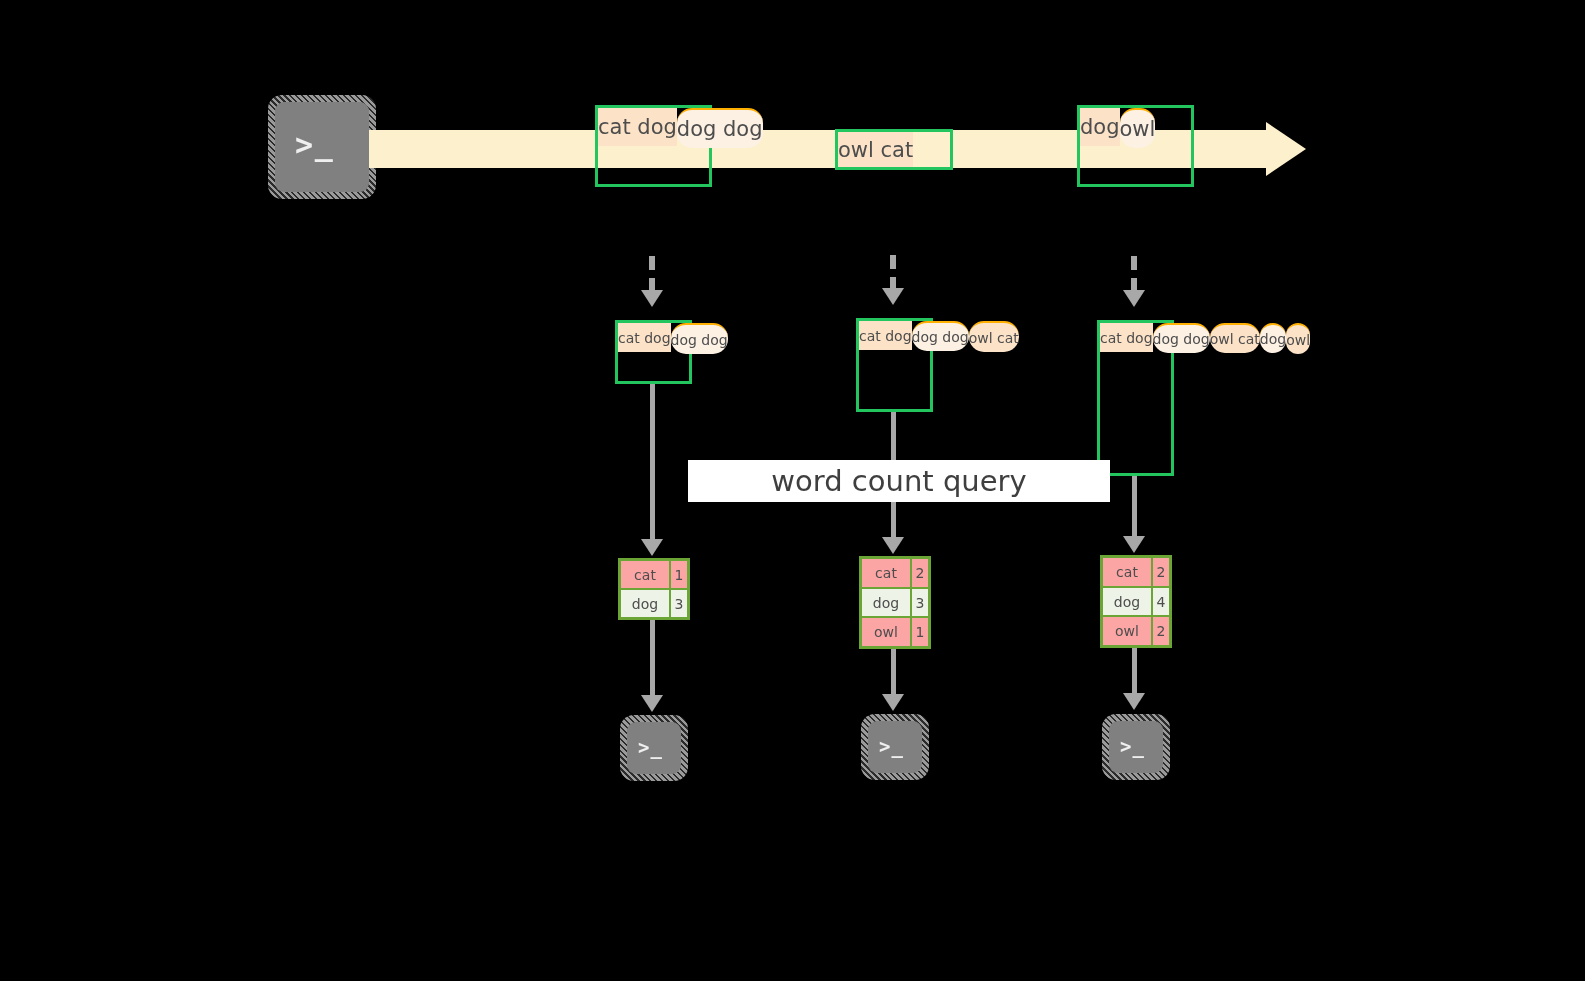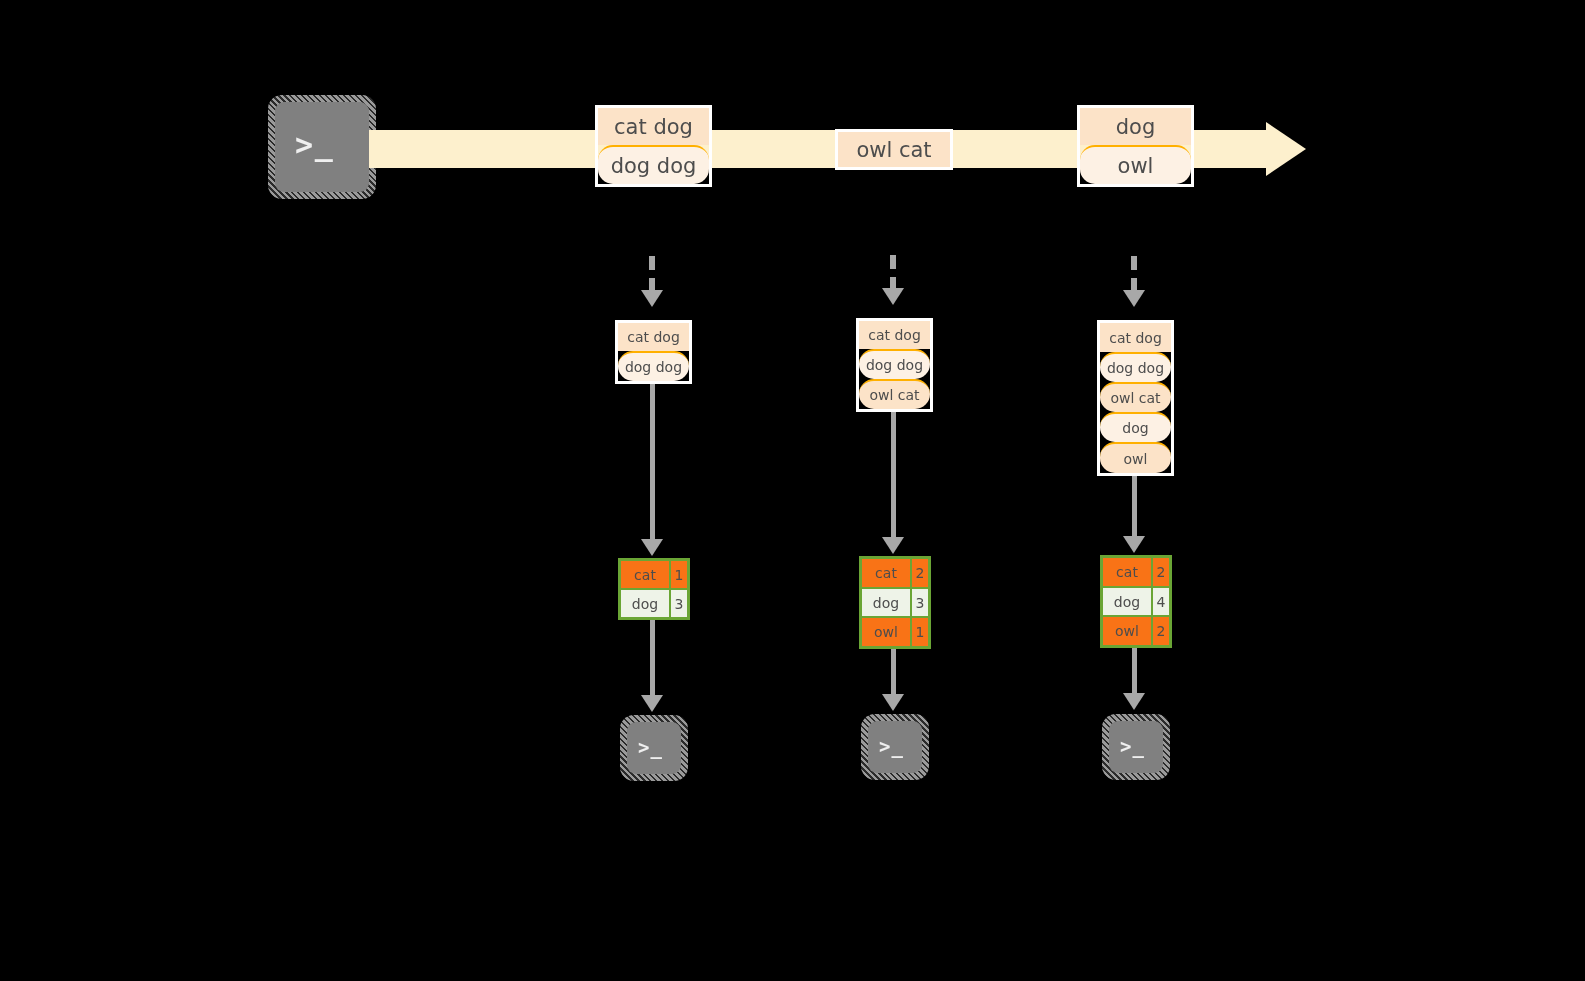--- a/index.html
+++ b/index.html
@@ -59,23 +59,22 @@
   }
   .band-head {
     position: absolute;
     width: 0; height: 0;
   }
 
   
   .cellbox {
     position: absolute;
     box-sizing: border-box;
-    border: 3px solid #ffffff;
-    display: flex;
-    flex-direction: column;
+    border: 3px solid #22c55e;
+    display: flex;
   }
   .cellbox .cell {
     box-sizing: border-box;
     display: flex;
     align-items: center;
     justify-content: center;
     color: #4d4d4d;
     white-space: nowrap;
   }
   .cellbox .cell + .cell { border-top: 2px solid #ffb000; border-radius: 15px; }
@@ -102,21 +101,21 @@
     align-items: center;
     justify-content: center;
     color: #4d4d4d;
     white-space: nowrap;
   }
   .greenbox .gcell.key { flex: 0 0 48px; }
   .greenbox .gcell.val {
     flex: 1 1 auto;
     border-left: 2px solid #6aa535;
   }
-  .grow.gshade-a .gcell { background: #f97316; }
+  .grow.gshade-a .gcell { background: #fca5a5; }
   .grow.gshade-b .gcell { background: #eef3e8; }
 
   
   .v-shaft {
     position: absolute;
     background: #a8a8a8;
   }
   .v-shaft.dashed {
     background: none;
     background-image: repeating-linear-gradient(
@@ -270,14 +269,17 @@
 
   <div class="v-shaft" style="left:1132px; top:648px; width:5px; height:48px;"></div>
   <div class="v-head" style="left:1123px; top:693px;"></div>
 
   <div class="terminal" style="left:1102px; top:714px; width:68px; height:66px;">
     <div class="hatch"></div>
     <div class="face"></div>
     <div class="prompt" style="left:11px; top:16px; font-size:19px;">&gt;_</div>
   </div>
 
+  <div class="banner" style="left:688px; top:460px; width:422px; height:42px; font-size:29px;">
+    <span>word count query</span>
+  </div>
 
 </div>
 
 </body></html>

